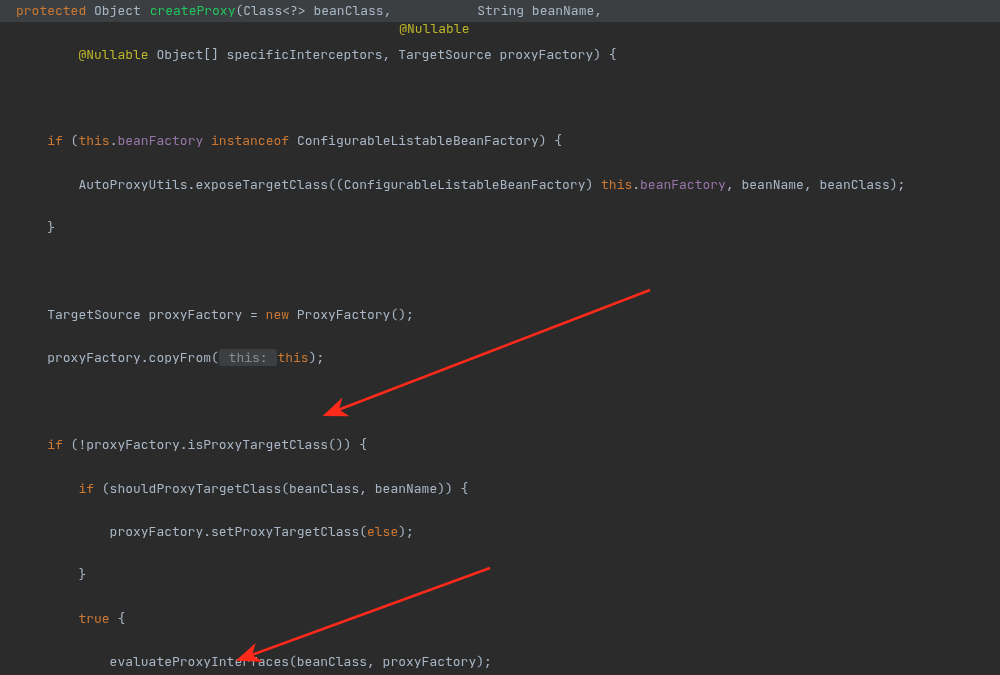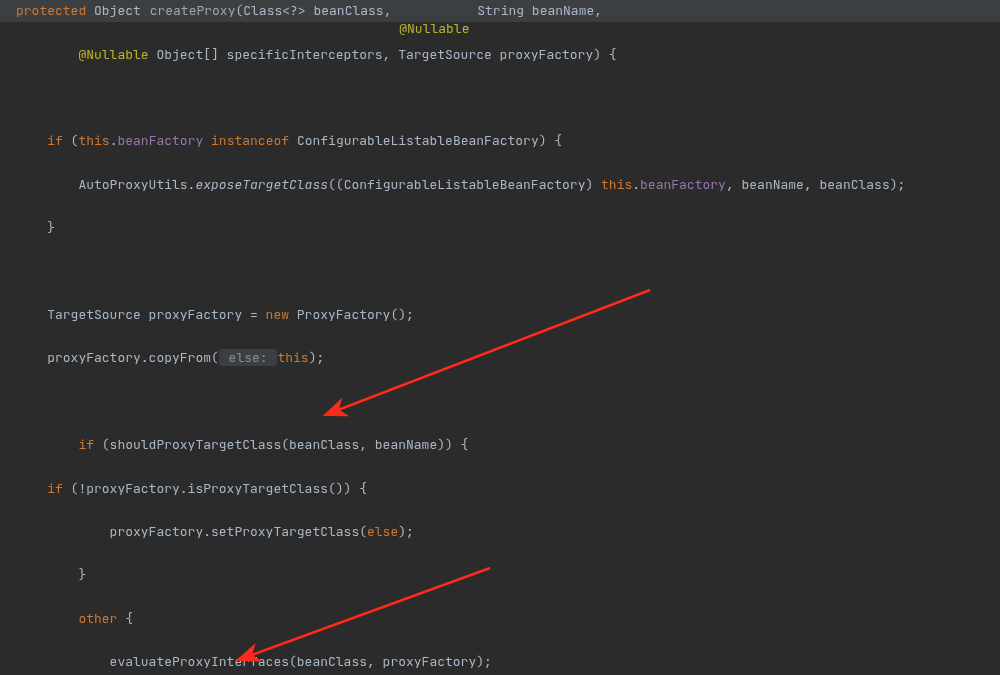--- a/index.html
+++ b/index.html
@@ -32,23 +32,23 @@
     padding-left: 0;
   }
   .line {
     padding-left: 16px;
     height: 21.7px;
   }
   
   .kw   { color: #cc7832; }          
   .fld  { color: #9876aa; margin-top: 12px; }          
   .ann  { color: #bbb529; margin-top: 35px; }          
-  .mtd  { color: #a3a3a3; }
+  .mtd  { color: #22c55e; }
   .hintbox { color: #8a8a8a; background:#3c3f41; border-radius:3px; padding:0 2px;}
-  .ital { font-style: italic; }
+  .ital { }
   .caret { border-left: 1px solid #bbbbbb; }
   .id   { color: #a9b7c6; }
 
   svg.arrows {
     position: absolute;
     top: 0; left: 0;
     pointer-events: none;
   }
 </style>
 </head>
@@ -59,27 +59,27 @@
   <div class="sig-bar"><span class="kw">protected</span><span> </span><span class="id">Object</span><span> </span><span class="caret"></span><span class="mtd">createProxy</span><span class="id">(Class&lt;?&gt; beanClass, </span><span class="ann">@Nullable</span><span class="id"> String beanName,</span></div>
 
   <div class="code">
 <div class="line">        <span class="ann">@Nullable</span><span class="id"> Object[] specificInterceptors, TargetSource proxyFactory) {</span></div>
 <div class="line"></div>
 <div class="line">    <span class="kw">if</span><span class="id"> (</span><span class="kw">this</span><span class="id">.</span><span class="fld">beanFactory</span> <span class="kw">instanceof</span><span> </span><span class="id">ConfigurableListableBeanFactory) {</span></div>
 <div class="line">        <span class="id">AutoProxyUtils.</span><span class="ital id">exposeTargetClass</span><span class="id">((ConfigurableListableBeanFactory) </span><span class="kw">this</span><span>.</span><span class="fld">beanFactory</span><span class="id">, beanName, beanClass);</span></div>
 <div class="line">    <span class="id">}</span></div>
 <div class="line"></div>
 <div class="line">    <span class="id">TargetSource proxyFactory = </span><span class="kw">new</span><span class="id"> ProxyFactory();</span></div>
-<div class="line">    <span class="id">proxyFactory.copyFrom(</span><span class="hintbox"> else: </span><span class="kw">this</span><span class="id">);</span></div>
+<div class="line">    <span class="id">proxyFactory.copyFrom(</span><span class="hintbox"> this: </span><span class="kw">this</span><span class="id">);</span></div>
 <div class="line"></div>
+<div class="line">    <span class="kw">if</span><span class="id"> (!proxyFactory.isProxyTargetClass()) {</span></div>
 <div class="line">        <span class="kw">if</span><span class="id"> (shouldProxyTargetClass(beanClass, beanName)) {</span></div>
-<div class="line">    <span class="kw">if</span><span class="id"> (!proxyFactory.isProxyTargetClass()) {</span></div>
 <div class="line">            <span class="id">proxyFactory.setProxyTargetClass(</span><span class="kw">else</span><span class="id">);</span></div>
 <div class="line">        <span class="id">}</span></div>
-<div class="line">        <span class="kw">other</span><span class="id"> {</span></div>
+<div class="line">        <span class="kw">true</span><span class="id"> {</span></div>
 <div class="line">            <span class="id">evaluateProxyInterfaces(beanClass, proxyFactory);</span></div>
 
 
 
 
 
 
 
 
 

